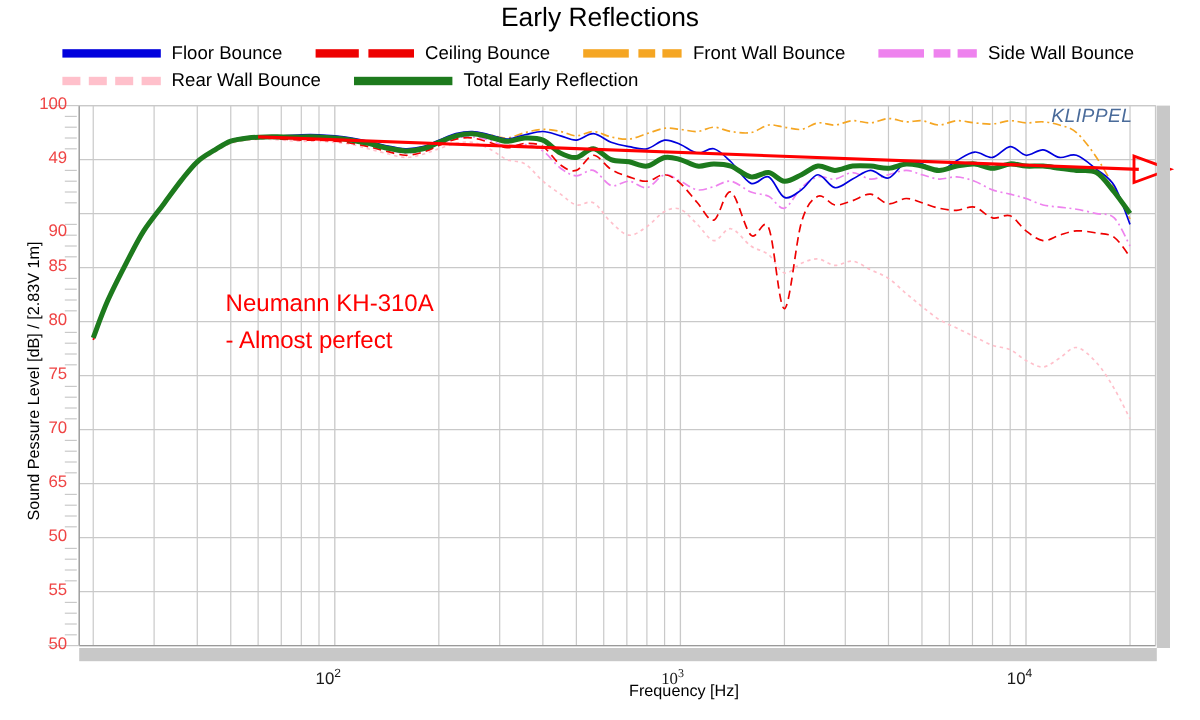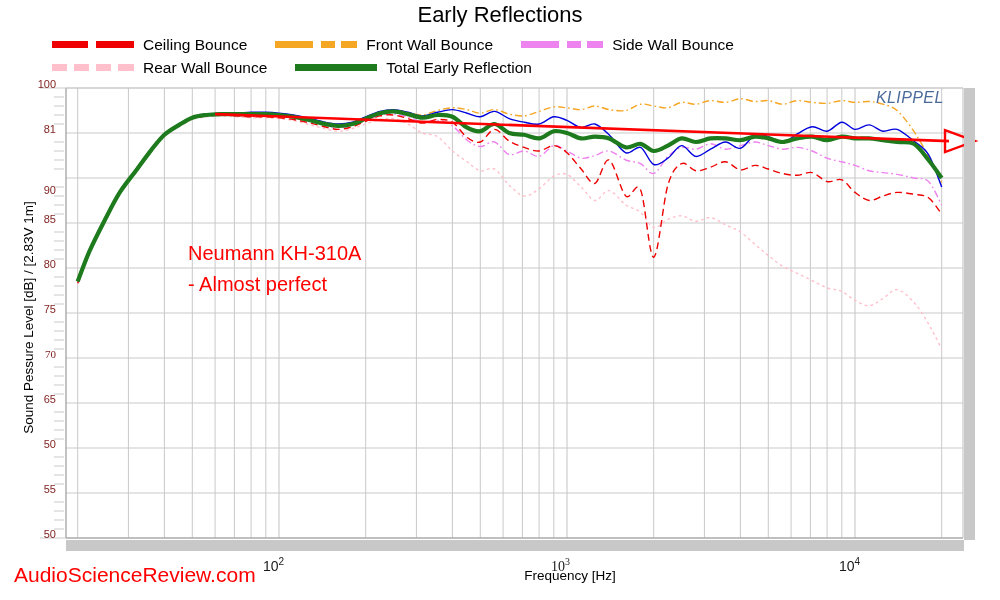--- a/index.html
+++ b/index.html
@@ -92,22 +92,22 @@
     position: absolute;
     left: 0; top: 0;
     width: 1000px; height: 600px;
   }
   #plot-svg { display: block; }
   
   .ytick {
     position: absolute;
     width: 48px;
     text-align: right;
-    font-size: 11px;
-    color: #7f1d1d;
+    font-size: 14px;
+    color: #ef4444;
   }
   .xtick {
     position: absolute;
     font-size: 14px;
     color: #1a1a1a;
     white-space: nowrap;
   }
   .xtick sup { font-size: 10px; }
   
   .scroll-h {
@@ -148,20 +148,26 @@
 </style>
 </head>
 <body>
 
 <div id="root">
 
   <div id="chart-title">Early Reflections</div>
 
   <div id="legend">
       <div class="legend-row">
+        <div class="legend-entry">
+          <span class="legend-swatch">
+            <i style="left: 0px; width: 82px; background: rgb(0, 0, 221);"></i>
+          </span>
+          <span class="legend-label">Floor Bounce</span>
+        </div>
         <div class="legend-entry">
           <span class="legend-swatch">
             <i style="left: 0px; width: 36px; background: rgb(238, 0, 0);"></i>
             <i style="left: 44px; width: 38px; background: rgb(238, 0, 0);"></i>
           </span>
           <span class="legend-label">Ceiling Bounce</span>
         </div>
         <div class="legend-entry">
           <span class="legend-swatch">
             <i style="left: 0px; width: 38px; background: rgb(245, 166, 35);"></i>
@@ -305,31 +311,30 @@
     </div>
 
   <div id="y-axis-title">Sound Pessure Level [dB] / [2.83V 1m]</div>
   <div id="x-axis-title">Frequency [Hz]</div>
 
   <div id="annotation">
     <div>Neumann KH-310A</div>
     <div>- Almost perfect</div>
   </div>
   <div id="klippel">KLIPPEL</div>
-  <div id="asr-brand">AudioScienceReview.com</div>
 
   <div class="scroll-h" style="left:66px; top:540px; width:898px; height:11px;"></div>
   <div class="scroll-v" style="left:964px; top:88px; width:11px; height:452px;"></div>
 <div class="ytick" style="left: 8px; top: 78px;">100</div>
-    <div class="ytick" style="left: 8px; top: 123px;">81</div>
+    <div class="ytick" style="left: 8px; top: 123px;">49</div>
     <div class="ytick" style="left: 8px; top: 184px;">90</div>
     <div class="ytick" style="left: 8px; top: 213px;">85</div>
     <div class="ytick" style="left: 8px; top: 258px;">80</div>
     <div class="ytick" style="left: 8px; top: 303px;">75</div>
-    <div class="ytick" style="left: 8px; top: 348px; font-family: Liberation Serif, serif;">70</div>
+    <div class="ytick" style="left: 8px; top: 348px;">70</div>
     <div class="ytick" style="left: 8px; top: 393px;">65</div>
     <div class="ytick" style="left: 8px; top: 438px;">50</div>
     <div class="ytick" style="left: 8px; top: 483px;">55</div>
     <div class="ytick" style="left: 8px; top: 528px;">50</div>
     <div class="xtick" style="left: 263px; top: 556px;">10<sup>2</sup></div>
     <div class="xtick" style="left: 551px; top: 556px; font-family: Liberation Serif, serif;">10<sup>3</sup></div>
     <div class="xtick" style="left: 839px; top: 556px;">10<sup>4</sup></div>
   </div>
 
 </body></html>

